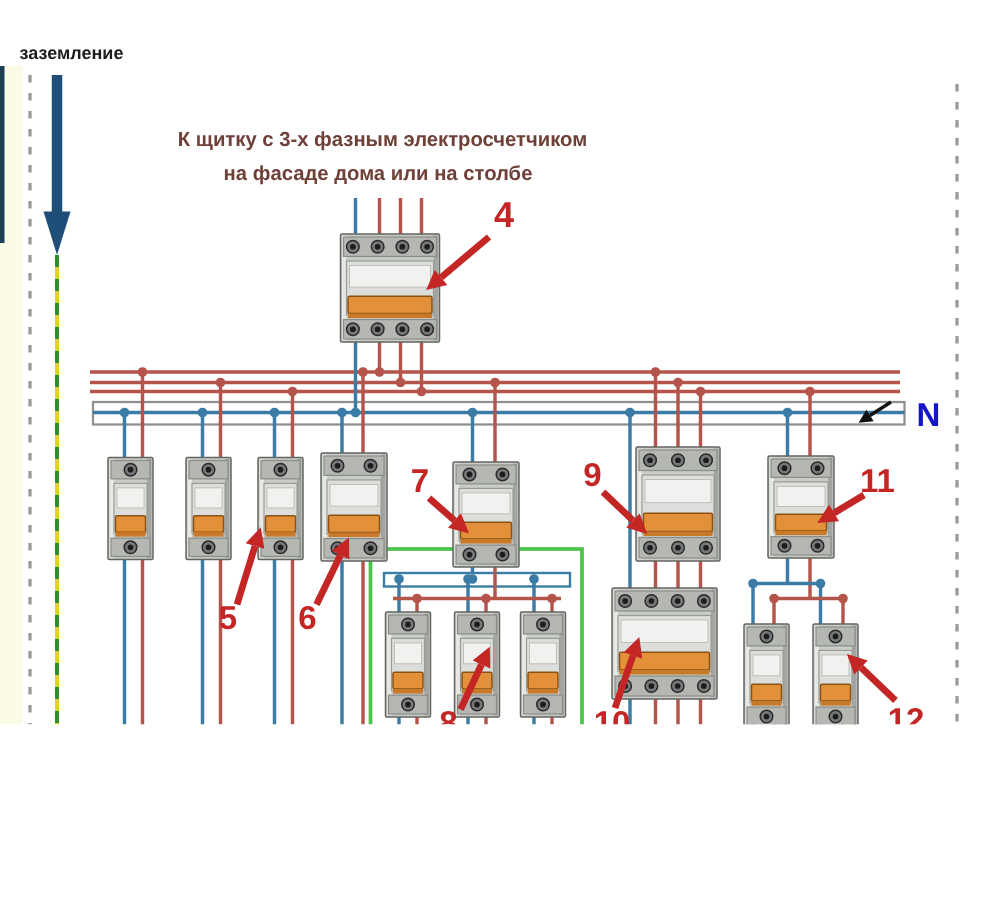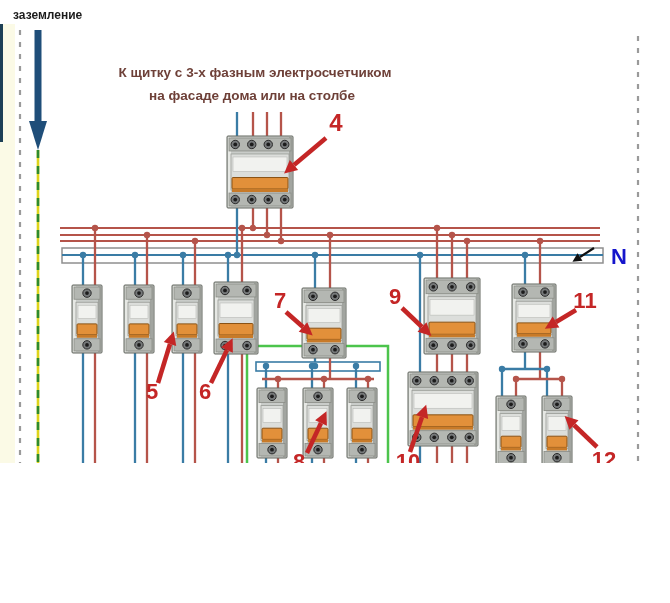--- a/index.html
+++ b/index.html
@@ -1,16 +1,16 @@
 <!DOCTYPE html>
 <html><head>
 <meta charset="utf-8">
 <style>
   html,body{margin:0;padding:0;background:#ffffff;}
-  .stage{position:relative;width:670px;height:463px;background:#ffffff;overflow:hidden;}
+  .stage{position:relative;width:670px;height:463px;background:#ffffff;overflow:hidden;margin-top:20px;}
   svg{display:block;}
   text{font-family:"Liberation Sans","DejaVu Sans",sans-serif;}
   .cap{font-weight:bold;}
 </style>
 </head>
 <body>
 
 <div class="stage">
 <svg id="cv" viewBox="0 0 670 603" width="670" height="603">
 

